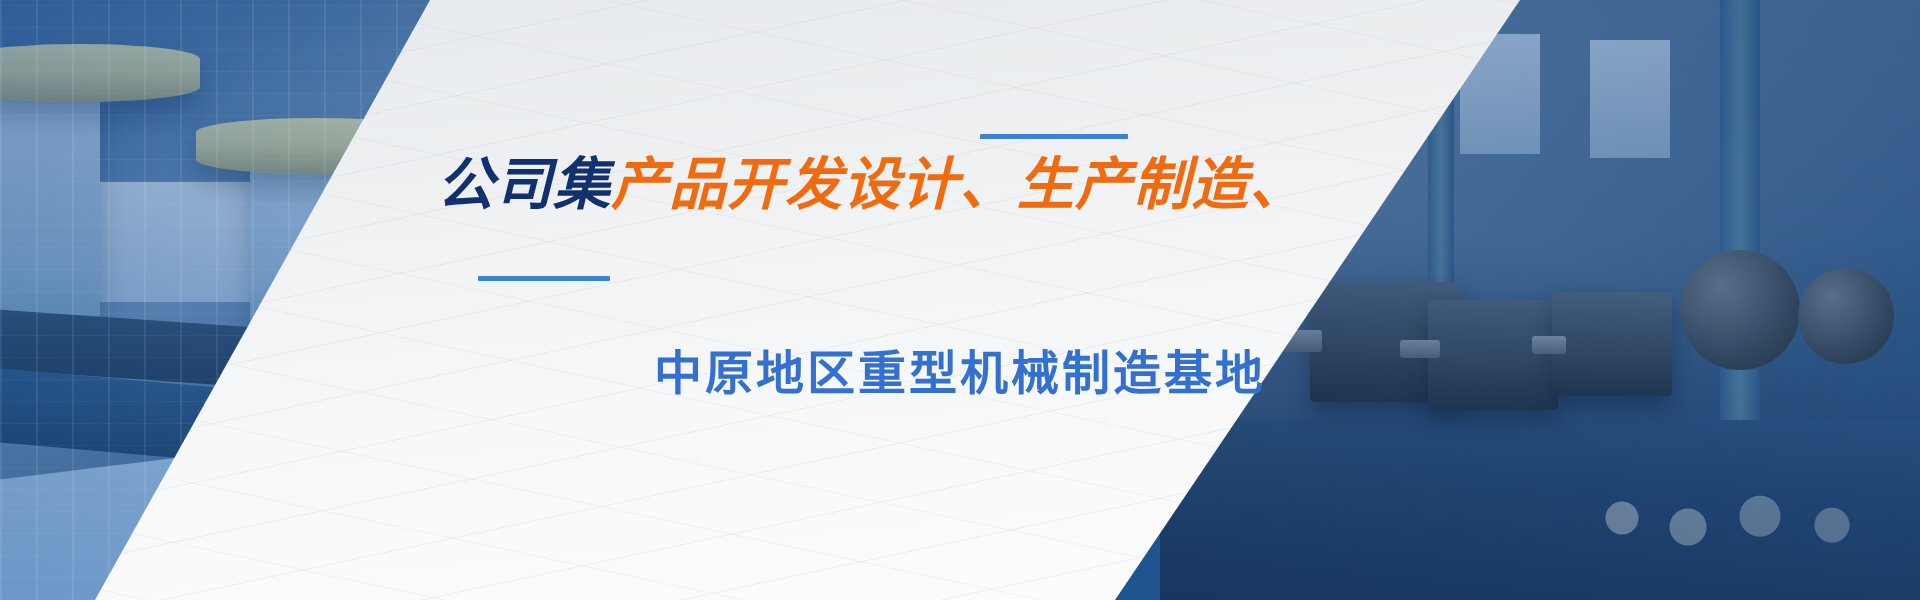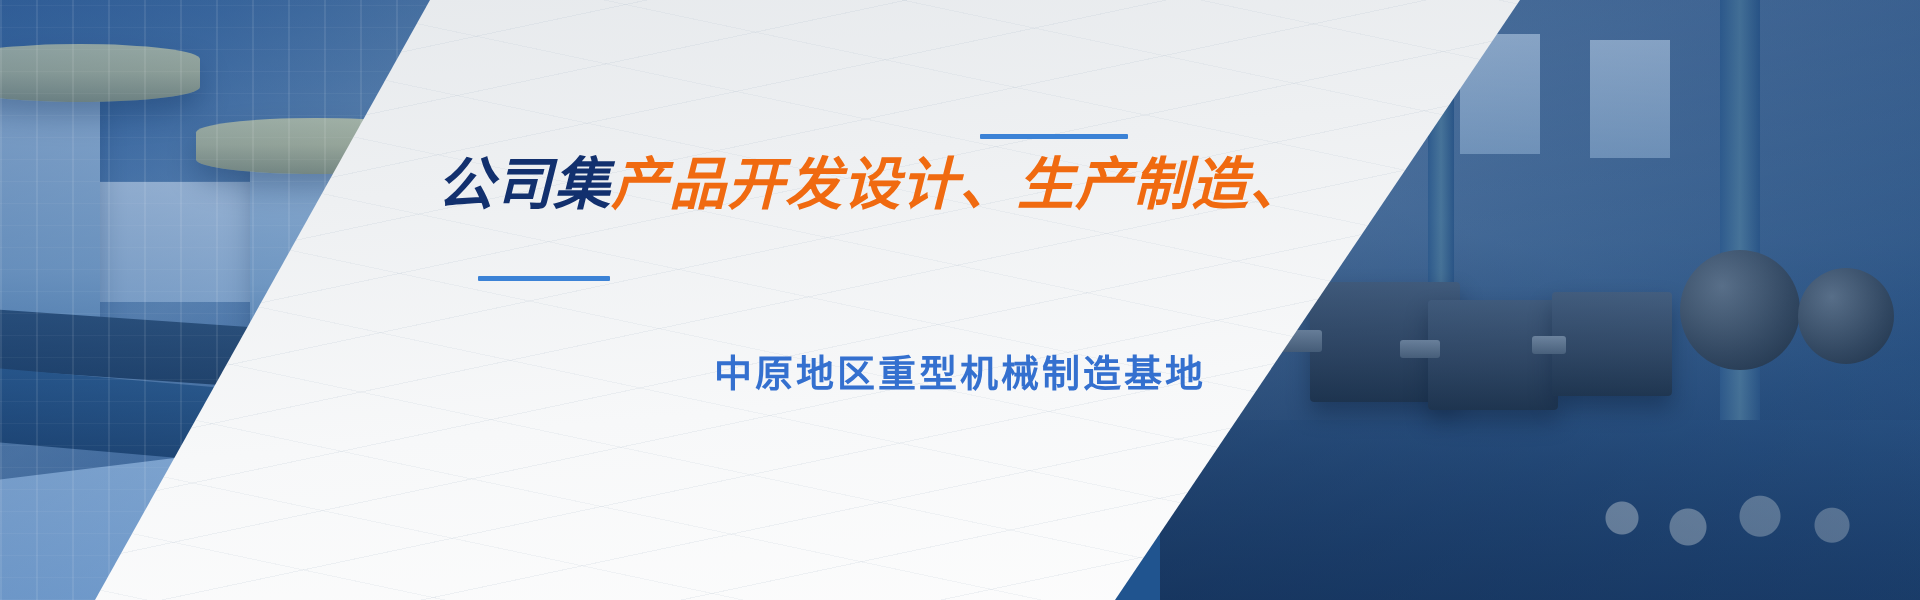--- a/index.html
+++ b/index.html
@@ -188,21 +188,21 @@
   }
   .headline .line { display: block; }
   .tx-navy   { color: #12306e; }
   .tx-orange { color: #f06a10; }
 
   .subtitle {
     position: absolute;
     left: 0; top: 348px;
     width: 1920px;
     text-align: center;
-    font-size: 38px;
+    font-size: 48px;
     line-height: 52px;
     font-weight: 700;
     letter-spacing: 3px;
     color: #3470cf;
     white-space: nowrap;
   }
 </style>
 </head>
 <body>
 

